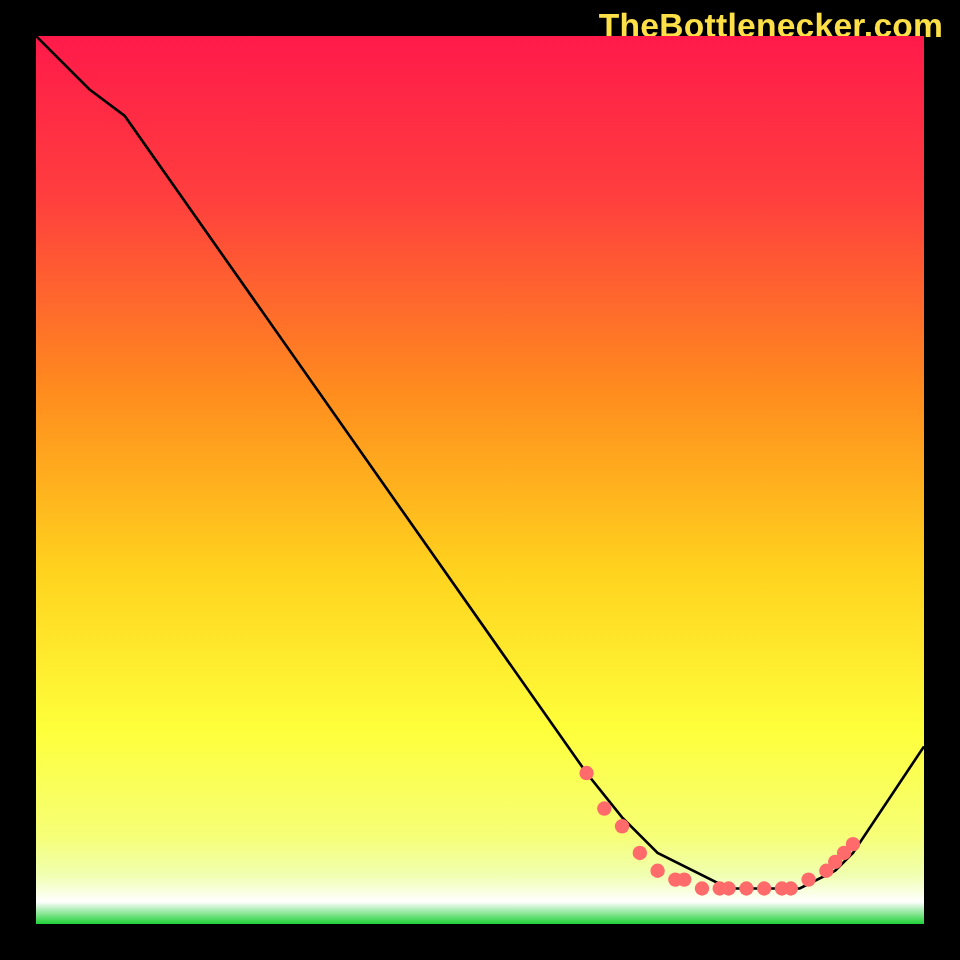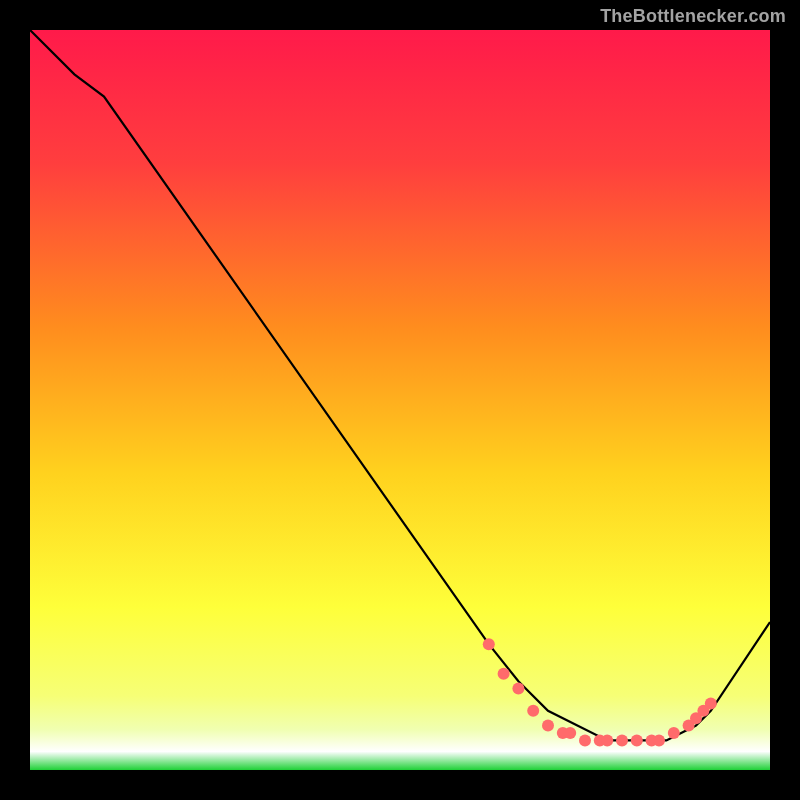--- a/index.html
+++ b/index.html
@@ -14,22 +14,22 @@
   .frame {
     position: relative;
     width: 800px;
     height: 800px;
     background: #000;
   }
   .attribution {
     position: absolute;
     top: 6px;
     right: 14px;
-    color: #a3a3a3;
-    font-size: 18px;
+    color: #fde047;
+    font-size: 28px;
     font-weight: bold;
     letter-spacing: 0.2px;
   }
   .plot-wrap {
     position: absolute;
     left: 30px;
     top: 30px;
     width: 740px;
     height: 740px;
   }

